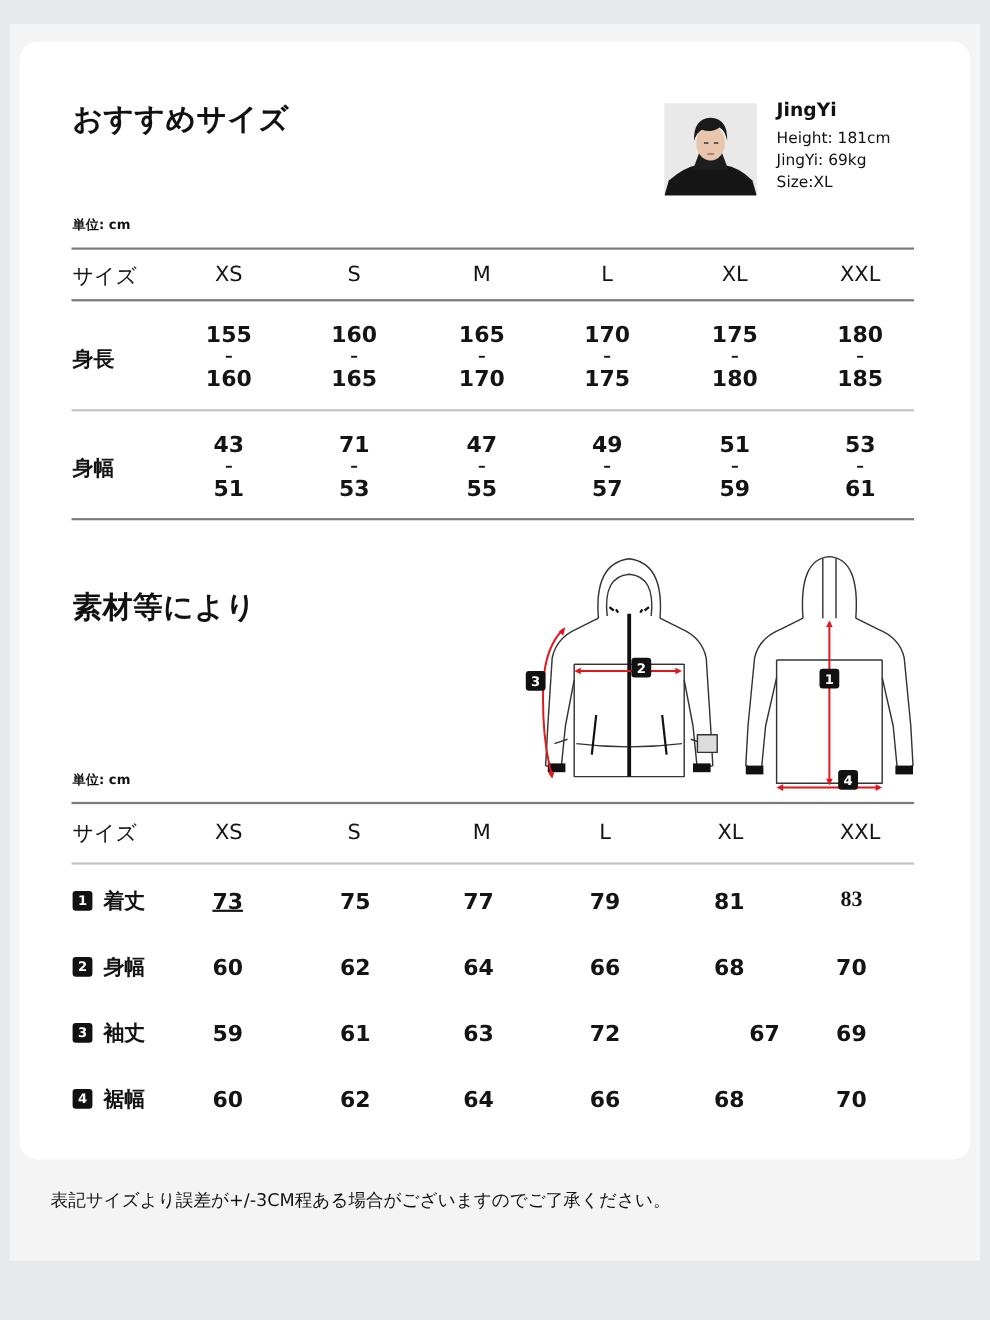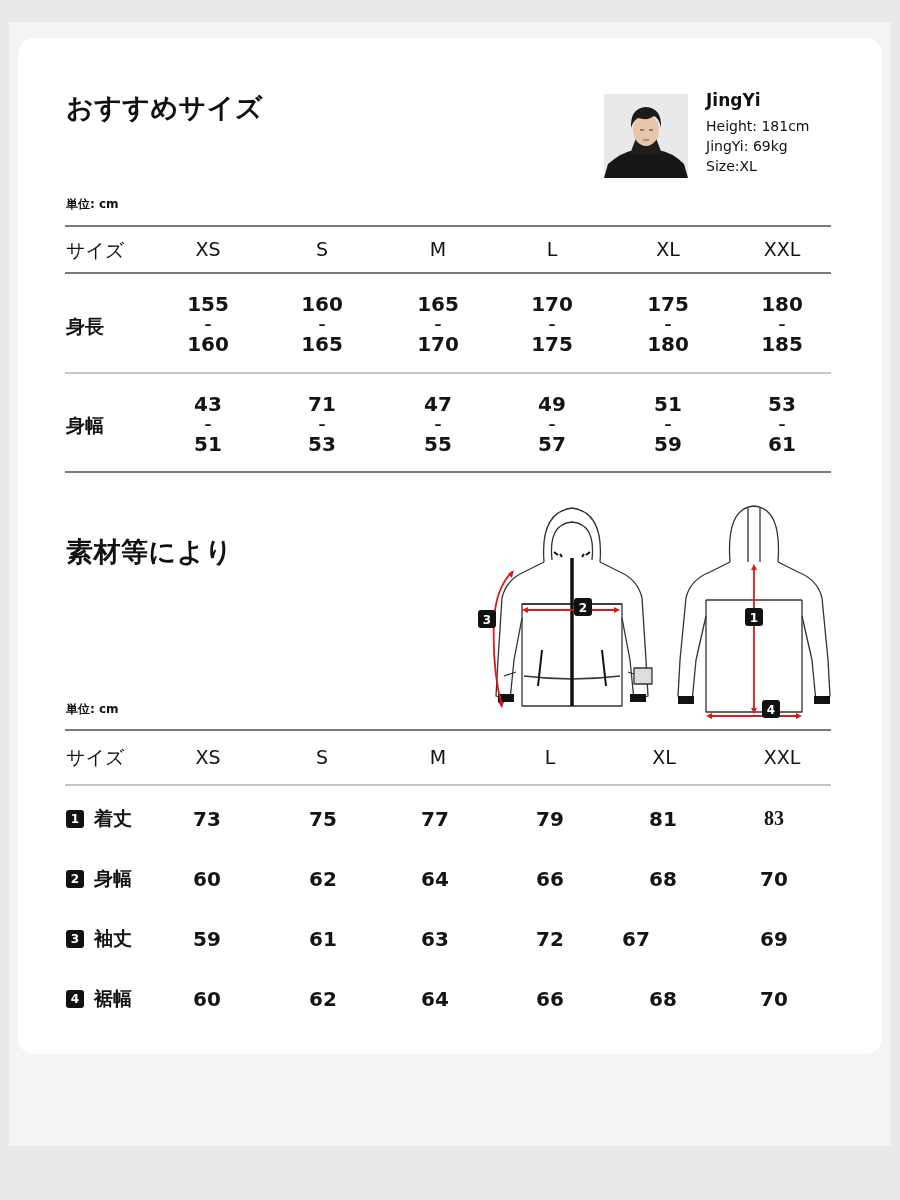--- a/index.html
+++ b/index.html
@@ -182,45 +182,46 @@
 
 <div class="rowlabel hdr" style="top:745px;">サイズ</div>
 <div class="cell hdr" style="left:208px; top:746px;">XS</div>
 <div class="cell hdr" style="left:322px; top:746px;">S</div>
 <div class="cell hdr" style="left:438px; top:746px;">M</div>
 <div class="cell hdr" style="left:550px; top:746px;">L</div>
 <div class="cell hdr" style="left:664px; top:746px;">XL</div>
 <div class="cell hdr" style="left:782px; top:746px;">XXL</div>
 
 <div class="rowlabel" style="top:806px;"><span class="badge">1</span><span>着丈</span></div>
-<div class="cell val" style="left:207px; top:807px;">73</div>
+<div class="cell val" style="left:207px; top:807px;text-decoration:underline;">73</div>
 <div class="cell val" style="left:323px; top:807px;">75</div>
 <div class="cell val" style="left:435px; top:807px;">77</div>
 <div class="cell val" style="left:550px; top:807px;">79</div>
 <div class="cell val" style="left:663px; top:807px;">81</div>
 <div class="cell val" style="left:774px; top:807px;font-family:Liberation Serif, serif;">83</div>
 
 <div class="rowlabel" style="top:866px;"><span class="badge">2</span><span>身幅</span></div>
 <div class="cell val" style="left:207px; top:867px;">60</div>
 <div class="cell val" style="left:323px; top:867px;">62</div>
 <div class="cell val" style="left:435px; top:867px;">64</div>
 <div class="cell val" style="left:550px; top:867px;">66</div>
 <div class="cell val" style="left:663px; top:867px;">68</div>
 <div class="cell val" style="left:774px; top:867px;">70</div>
 
 <div class="rowlabel" style="top:926px;"><span class="badge">3</span><span>袖丈</span></div>
 <div class="cell val" style="left:207px; top:927px;">59</div>
 <div class="cell val" style="left:323px; top:927px;">61</div>
 <div class="cell val" style="left:435px; top:927px;">63</div>
 <div class="cell val" style="left:550px; top:927px;">72</div>
-<div class="cell val" style="left:636px; top:927px;">67</div>
+<div class="cell val" style="left:695px; top:927px;">67</div>
 <div class="cell val" style="left:774px; top:927px;">69</div>
 
 <div class="rowlabel" style="top:986px;"><span class="badge">4</span><span>裾幅</span></div>
 <div class="cell val" style="left:207px; top:987px;">60</div>
 <div class="cell val" style="left:323px; top:987px;">62</div>
 <div class="cell val" style="left:435px; top:987px;">64</div>
 <div class="cell val" style="left:550px; top:987px;">66</div>
 <div class="cell val" style="left:663px; top:987px;">68</div>
 <div class="cell val" style="left:774px; top:987px;">70</div>
 
 <div class="note">
+  <div>表記サイズより誤差が+/-3CM程ある場合がございますのでご了承ください。</div>
 </div>
 
 </body></html>

